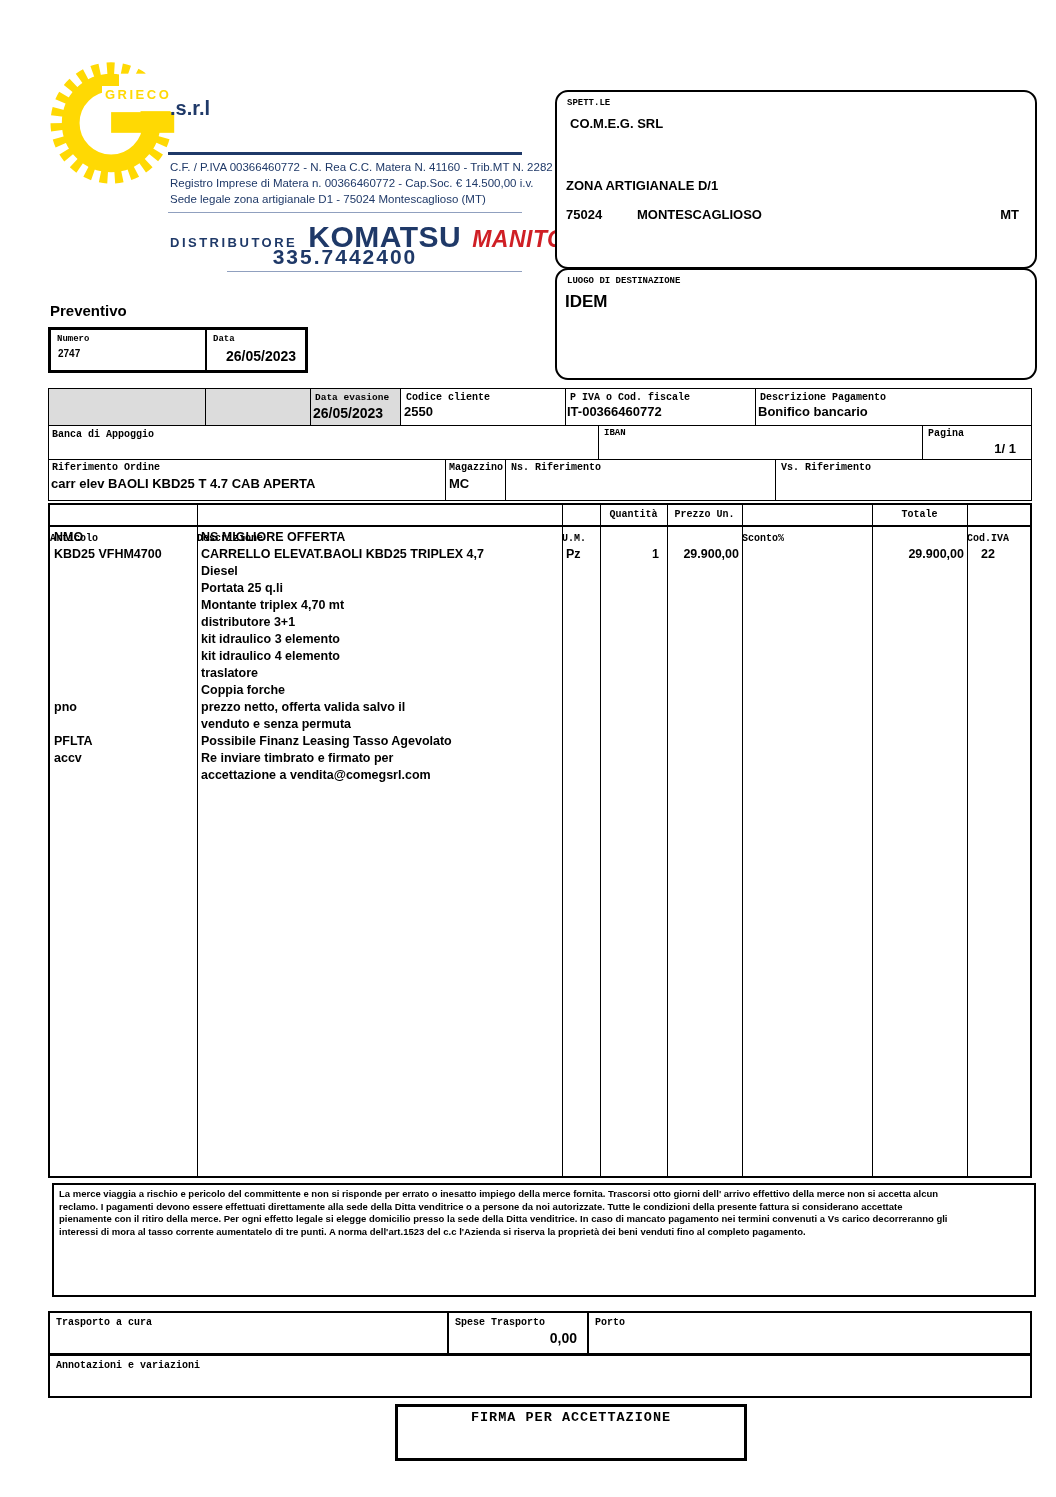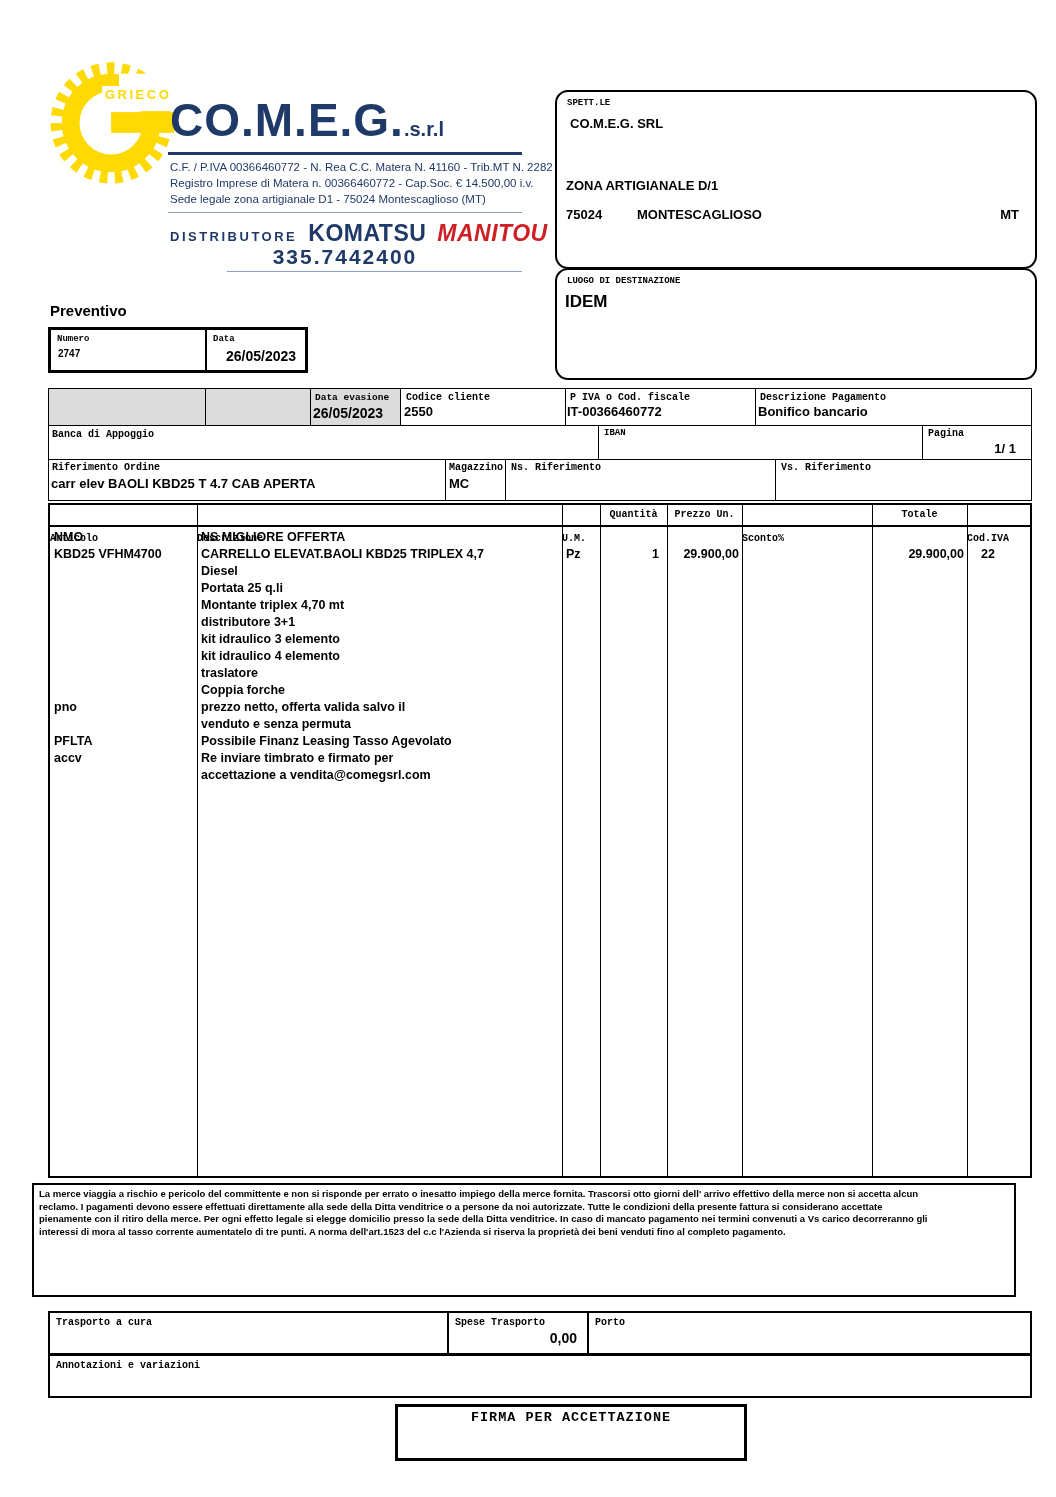--- a/index.html
+++ b/index.html
@@ -9,21 +9,21 @@
   .lbl{font-family:"Liberation Mono",monospace;font-weight:bold;font-size:10px;color:#000;white-space:nowrap;}
   .lbl-sm{font-family:"Liberation Mono",monospace;font-weight:bold;font-size:9px;white-space:nowrap;}
   .val{font-weight:bold;font-size:13px;white-space:nowrap;}
   .hl{position:absolute;background:#000;}
   .vl{position:absolute;background:#000;}
   .comeg-name{font-size:46px;font-weight:bold;letter-spacing:1px;color:#1f3968;line-height:1;}
   .comeg-suffix{font-size:20px;font-weight:bold;color:#1f3968;}
   .reg-line{font-size:11.5px;color:#1f3968;line-height:16px;white-space:nowrap;}
   .grieco{color:#ffd903;background:#fff;font-weight:bold;font-size:13px;letter-spacing:2.5px;padding:1px 3px;}
   .dist{font-size:13px;font-weight:bold;letter-spacing:2.5px;color:#1f3968;}
-  .brand1{font-size:23px;font-weight:bold;color:#1f3968;letter-spacing:0.5px;}
+  .brand1{font-size:30px;font-weight:bold;color:#1f3968;letter-spacing:0.5px;}
   .brand2{font-size:23px;font-weight:bold;font-style:italic;color:#cf1f25;letter-spacing:0.5px;}
   .phone{font-size:21px;font-weight:bold;color:#1f3968;letter-spacing:2px;text-align:center;}
   
   .rbox{position:absolute;border:2px solid #000;border-radius:13px;background:#fff;}
   
   .gray{background:#dcdcdc;}
   
   #items-table{position:absolute;left:48px;top:503px;width:984px;height:675px;border:2px solid #000;box-sizing:border-box;}
   #item-rows{position:absolute;left:0;top:24px;right:0;}
   .item-row{display:grid;grid-template-columns:147px 365px 38px 67px 75px 130px 95px 67px;height:17px;line-height:17px;font-size:12.5px;font-weight:bold;}
@@ -33,42 +33,41 @@
   .c-um{padding-left:4px;}
   .c-qty{text-align:right;padding-right:8px;}
   .c-price{text-align:right;padding-right:3px;}
   .c-total{text-align:right;padding-right:3px;}
   .c-iva{padding-left:14px;}
   .head-row{display:grid;grid-template-columns:147px 365px 38px 67px 75px 130px 95px 67px;height:20px;line-height:19px;}
   .head-row>div{font-family:"Liberation Mono",monospace;font-weight:bold;font-size:10px;white-space:nowrap;}
   .h-left{margin-top:24px;}
   .h-center{text-align:center;}
   
-  #legal-box{position:absolute;left:32px;top:1183px;width:984px;height:114px;border:2px solid #000;box-sizing:border-box;padding:3px 5px;}
+  #legal-box{position:absolute;left:52px;top:1183px;width:984px;height:114px;border:2px solid #000;box-sizing:border-box;padding:3px 5px;}
   .legal-line{font-size:9.5px;font-weight:bold;line-height:12.5px;white-space:nowrap;}
   
   .bottom-box{position:absolute;border:2px solid #000;box-sizing:border-box;background:#fff;}
   #firma-box{position:absolute;left:395px;top:1404px;width:352px;height:57px;border:3px solid #000;box-sizing:border-box;}
   .firma-label{font-family:"Liberation Mono",monospace;font-weight:bold;font-size:13.5px;text-align:center;margin-top:3px;letter-spacing:1px;}
 </style>
 </head>
 <body>
 
 <div id="page">
 
   <svg class="abs" style="left:50px;top:50px;" width="138" height="142" viewBox="0 0 140 144">
     <circle cx="62" cy="74" r="54" fill="none" stroke="#ffd903" stroke-width="15" stroke-dasharray="7.5 7.2"></circle>
     <circle cx="62" cy="74" r="41" fill="none" stroke="#ffd903" stroke-width="18"></circle>
     <rect x="70" y="24" width="70" height="38" fill="#ffffff"></rect>
     <rect x="62" y="63" width="64" height="21" fill="#ffd903"></rect>
   </svg>
   <div class="abs grieco" style="left:102px;top:86px;">GRIECO</div>
 
   <div class="abs" style="left:170px;top:97px;display:flex;align-items:baseline;">
-    <span class="comeg-name">CO.M.E.G.</span>
     <span class="comeg-suffix">.s.r.l</span>
   </div>
   <div class="abs" style="left:168px;top:152px;width:354px;height:3px;background:#1f3968;"></div>
 
   <div class="abs" style="left:170px;top:159px;">
     <div class="reg-line">C.F. / P.IVA 00366460772 - N. Rea C.C. Matera N. 41160 - Trib.MT N. 2282</div>
     <div class="reg-line">Registro Imprese di Matera n. 00366460772 - Cap.Soc. € 14.500,00 i.v.</div>
     <div class="reg-line">Sede legale zona artigianale D1 - 75024 Montescaglioso (MT)</div>
   </div>
   <div class="abs" style="left:168px;top:212px;width:354px;height:1px;background:#90a0bf;"></div>

